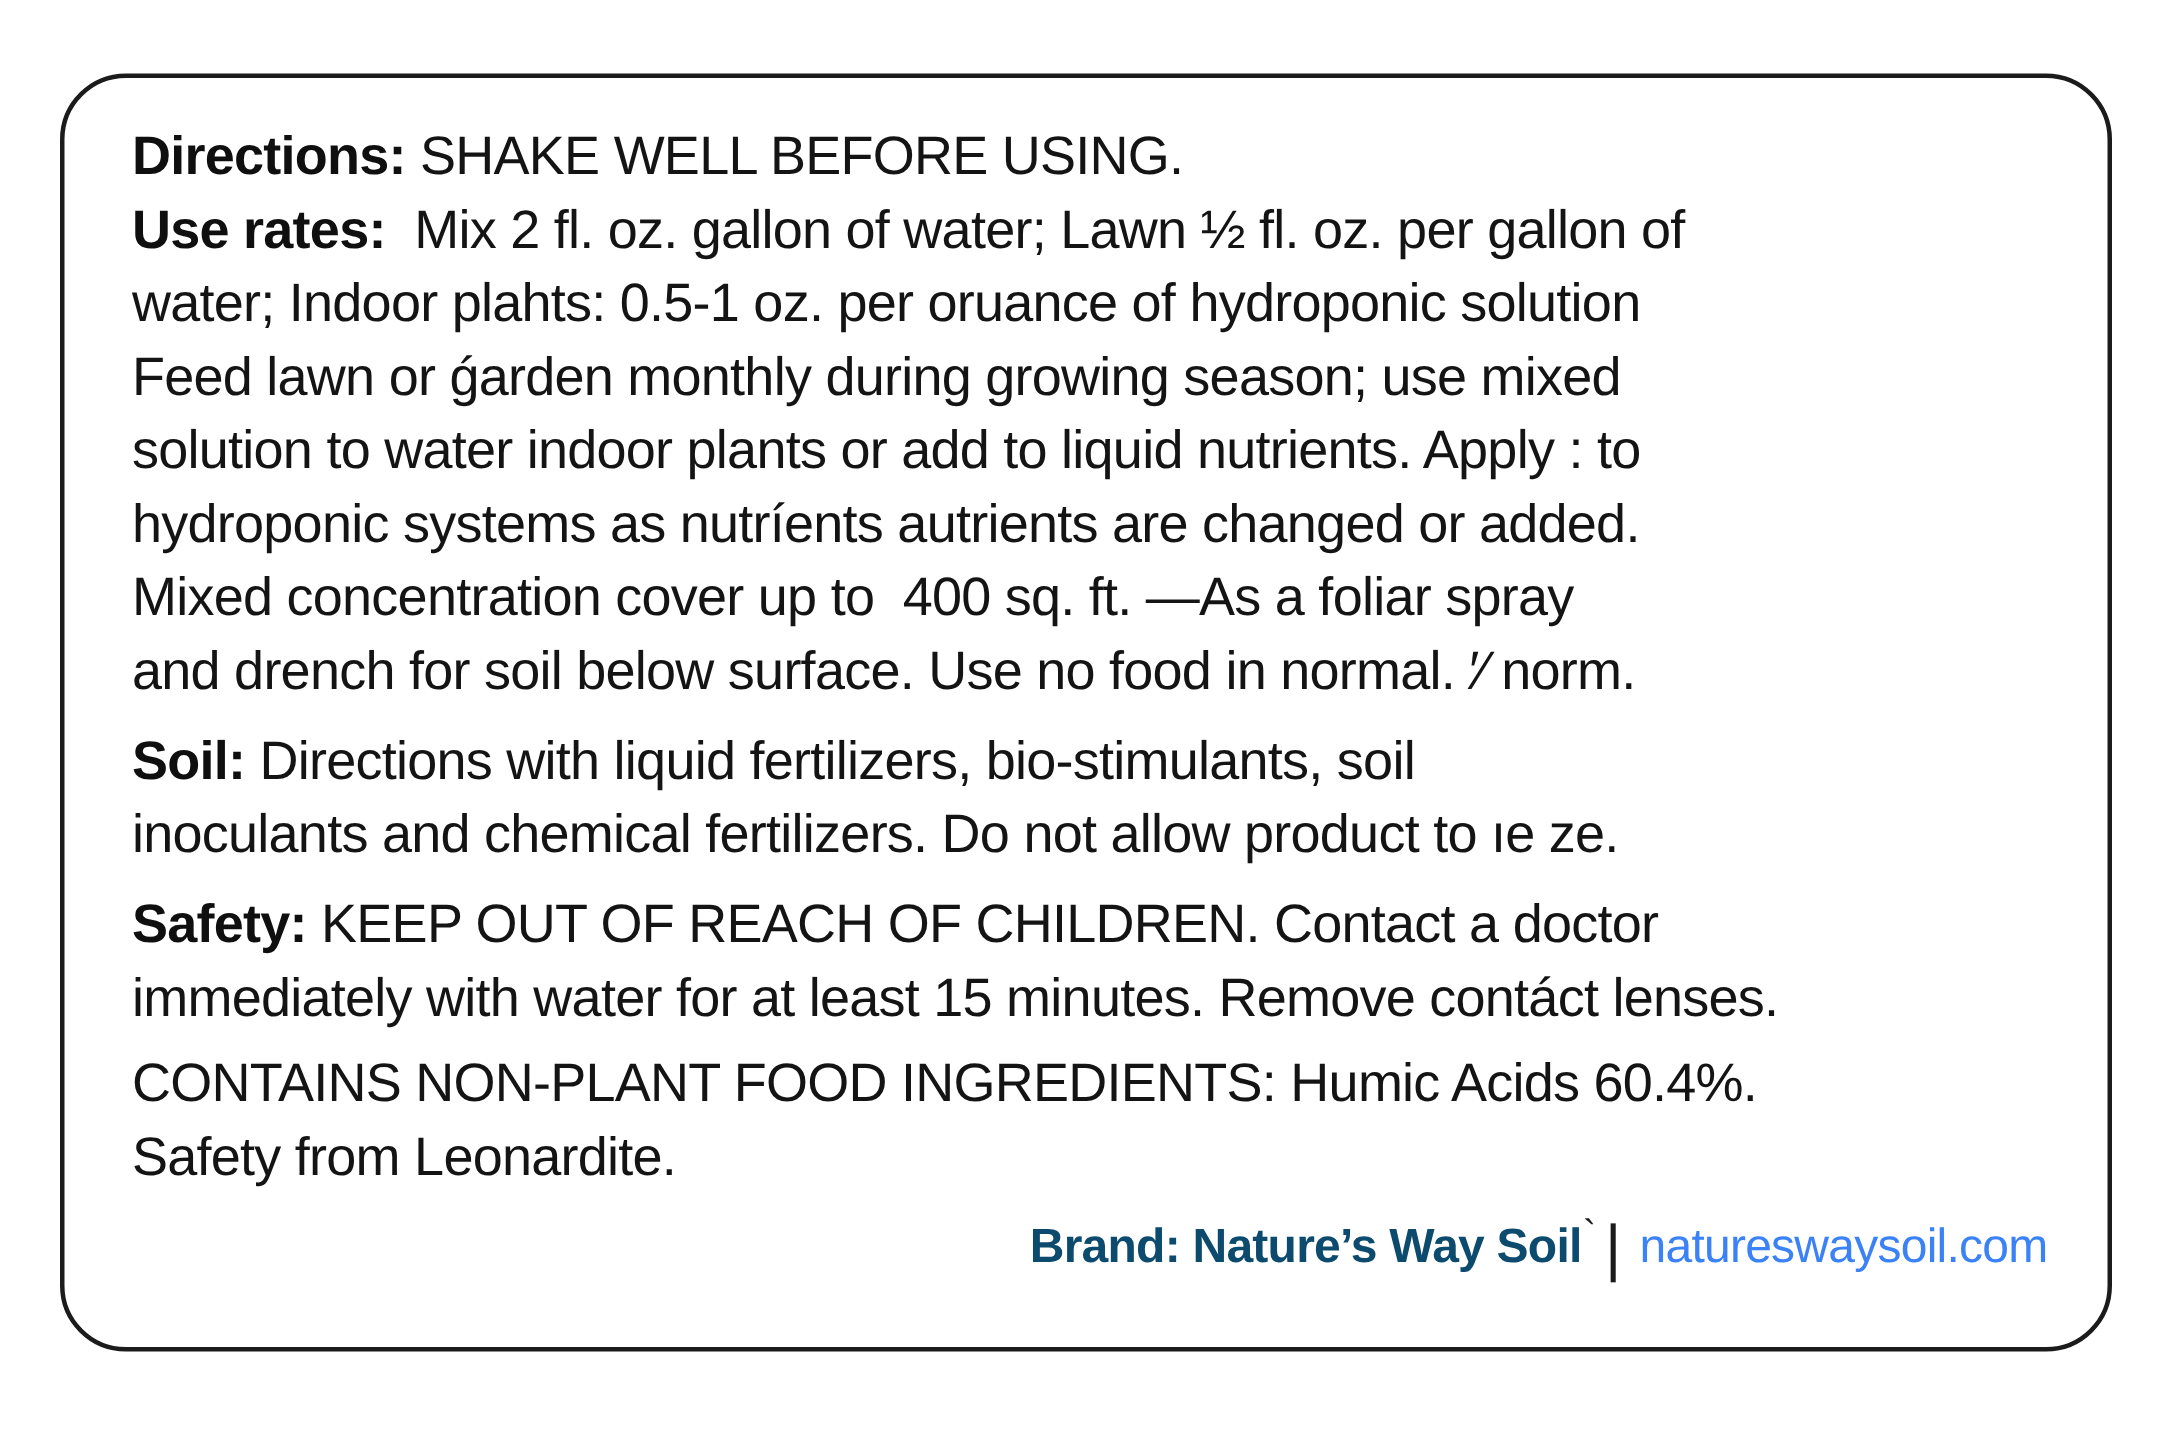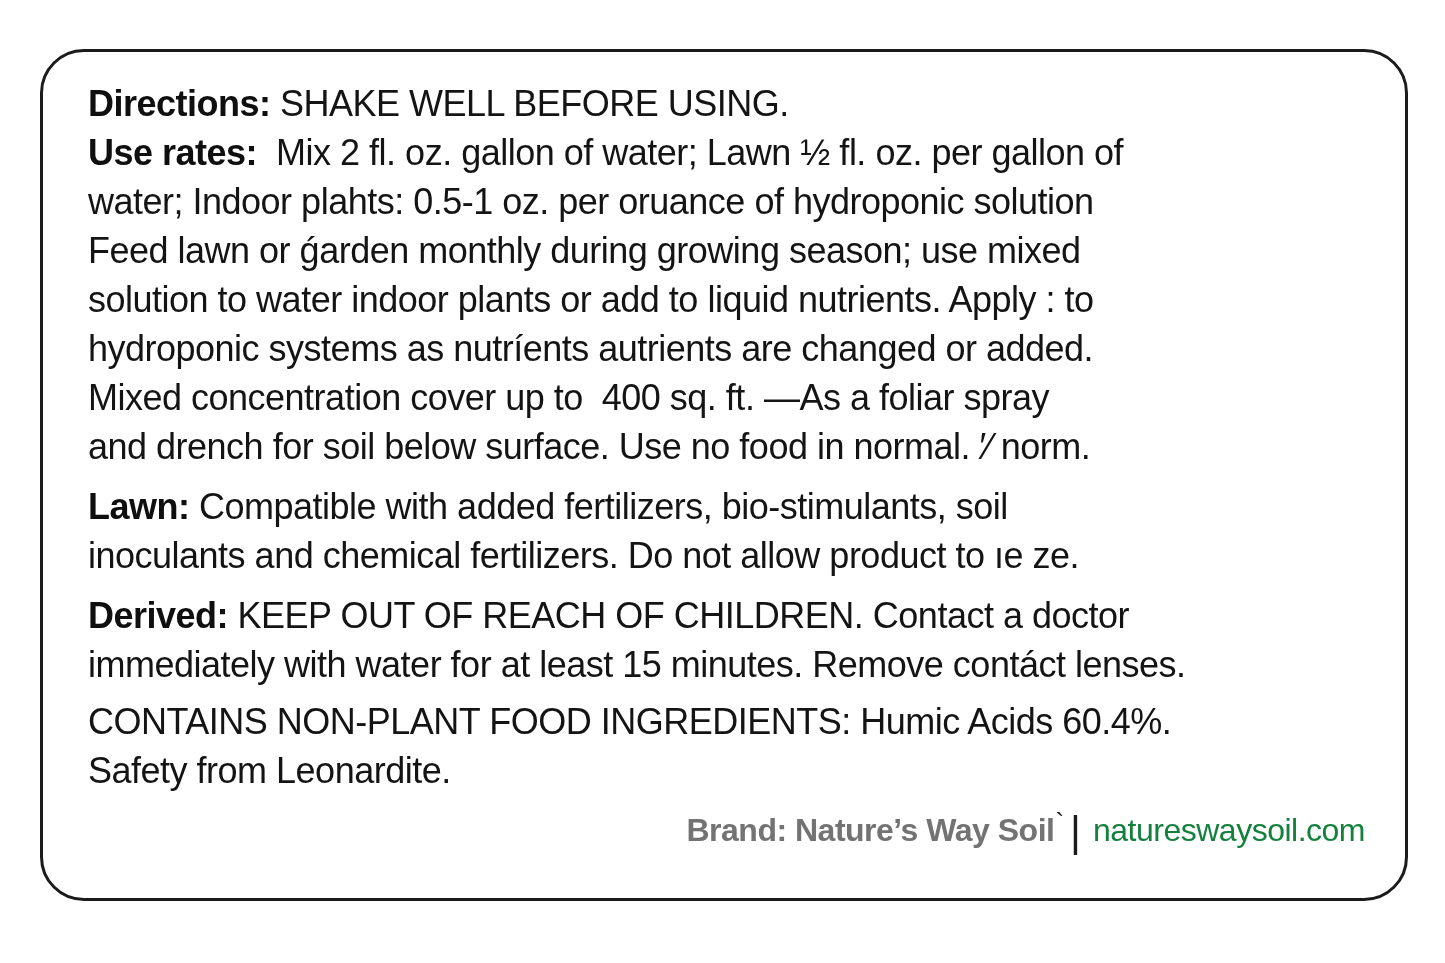--- a/index.html
+++ b/index.html
@@ -51,54 +51,54 @@
     text-align: right;
     white-space: nowrap;
     color: #141414;
     line-height: 44px;
     padding-right: 2px;
   }
   .brand-bold {
     font-weight: 700;
     font-size: 32px;
     letter-spacing: -0.5px;
-    color: #737373;
+    color: #0c4a6e;
   }
   .brand-mark {
     font-size: 26px;
     vertical-align: 10px;
     margin-left: 1px;
     color: #222222;
   }
   .brand-sep {
     font-size: 42px;
     font-weight: 300;
     vertical-align: -5px;
     margin: 0 12px 0 6px;
     color: #1b1b1b;
   }
   .brand-site {
     font-size: 32px;
     font-weight: 400;
     letter-spacing: -0.5px;
-    color: #15803d;
+    color: #3b82f6;
   }
 </style>
 </head>
 <body>
 
 <div class="page">
   <div class="label-card">
 
     <p class="para"><b class="lead">Directions:</b><span class="cont"> SHAKE WELL BEFORE USING.</span></p>
 
     <p class="para"><b class="lead">Use rates:</b><span class="cont">  Mix 2 fl. oz. gallon of water; Lawn ½ fl. oz. per gallon of</span><span class="line">water; Indoor plahts: 0.5-1 oz. per oruance of hydroponic solution</span><span class="line">Feed lawn or ǵarden monthly during growing season; use mixed</span><span class="line">solution to water indoor plants or add to liquid nutrients. Apply : to</span><span class="line">hydroponic systems as nutríents autrients are changed or added.</span><span class="line">Mixed concentration cover up to  400 sq. ft. —As a foliar spray</span><span class="line">and drench for soil below surface. Use no food in normal. ′⁄ norm.</span></p>
 
-    <p class="para gap-md"><b class="lead">Lawn:</b><span class="cont"> Compatible with added fertilizers, bio-stimulants, soil</span><span class="line">inoculants and chemical fertilizers. Do not allow product to ıe ze.</span></p>
+    <p class="para gap-md"><b class="lead">Soil:</b><span class="cont"> Directions with liquid fertilizers, bio-stimulants, soil</span><span class="line">inoculants and chemical fertilizers. Do not allow product to ıe ze.</span></p>
 
-    <p class="para gap-md"><b class="lead">Derived:</b><span class="cont"> KEEP OUT OF REACH OF CHILDREN. Contact a doctor</span><span class="line">immediately with water for at least 15 minutes. Remove contáct lenses.</span></p>
+    <p class="para gap-md"><b class="lead">Safety:</b><span class="cont"> KEEP OUT OF REACH OF CHILDREN. Contact a doctor</span><span class="line">immediately with water for at least 15 minutes. Remove contáct lenses.</span></p>
 
     <p class="para gap-sm"><span class="line">CONTAINS NON-PLANT FOOD INGREDIENTS: Humic Acids 60.4%.</span><span class="line">Safety from Leonardite.</span></p>
 
     <div class="brand-row"><span class="brand-bold">Brand: Nature’s Way Soil</span><span class="brand-mark">`</span><span class="brand-sep">|</span><span class="brand-site">natureswaysoil.com</span></div>
 
   </div>
 </div>
 
 </body></html>

